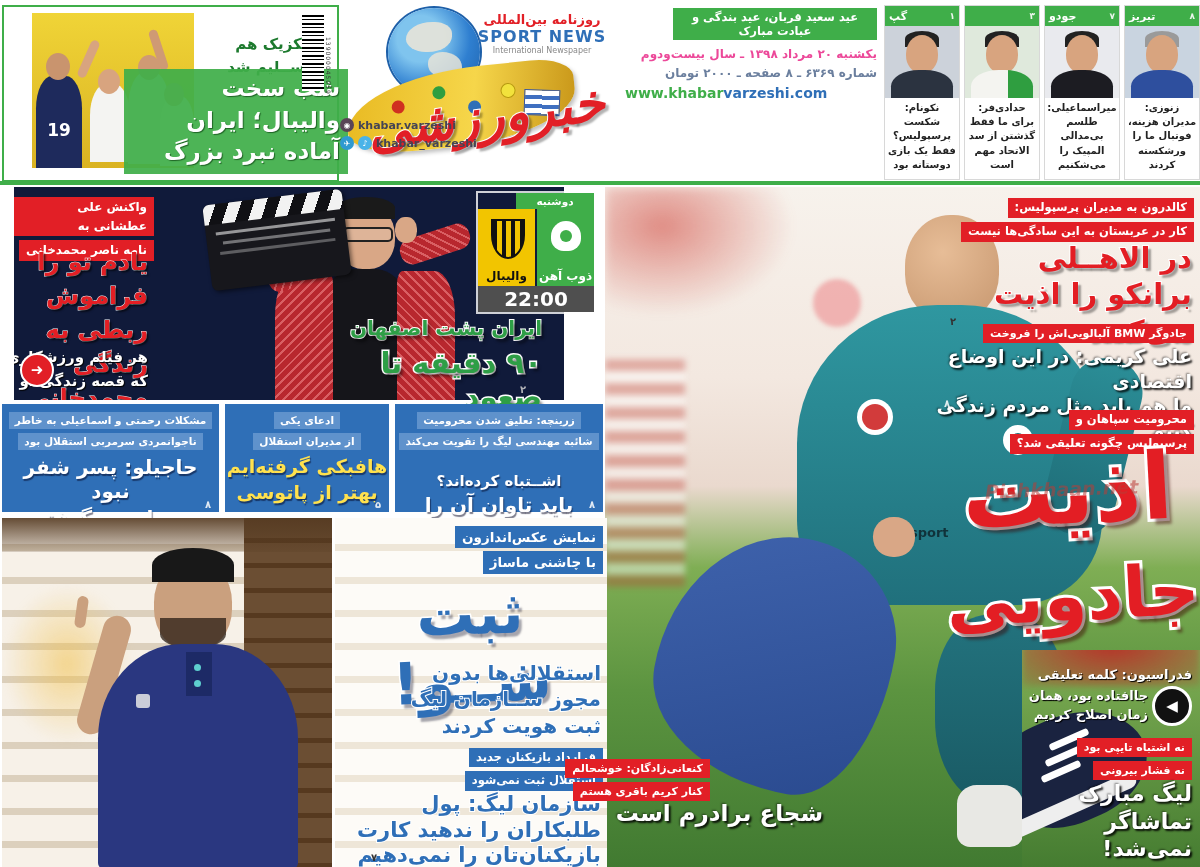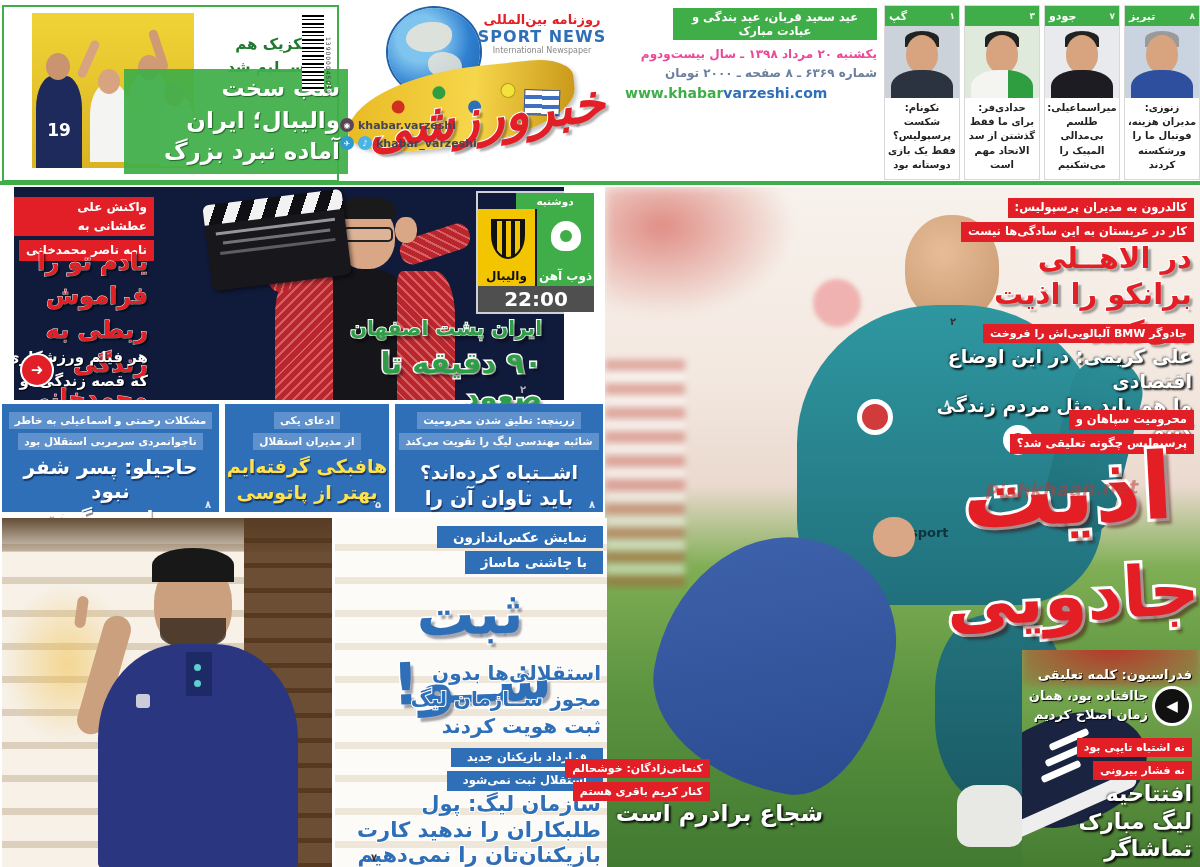--- a/index.html
+++ b/index.html
@@ -3,21 +3,21 @@
 <meta charset="utf-8">
 <style>
   html,body{margin:0;padding:0;background:#fff;}
   body{font-family:"DejaVu Sans",sans-serif;direction:rtl;}
   .page{position:relative;width:1200px;height:867px;background:#fff;overflow:hidden;}
   .abs{position:absolute;}
   .ctr{text-align:center;}
   .rt{text-align:right;}
   
   .tag-red{display:inline-block;background:#e21f26;color:#fff;font-weight:bold;padding:1px 7px;line-height:1.55;}
-  .tag-blue{display:inline-block;background:#2f6fb7;color:#fff;font-weight:bold;padding:1px 16px;line-height:1.5;}
+  .tag-blue{display:inline-block;background:#2f6fb7;color:#fff;font-weight:bold;padding:1px 7px;line-height:1.5;}
   .tag-light{display:inline-block;background:#5f92cc;color:#fff;font-weight:bold;padding:0 6px;line-height:1.6;}
   
   .stroke-w{-webkit-text-stroke:2px #fff;paint-order:stroke fill;}
   .stroke-w-big{-webkit-text-stroke:6px #fff;paint-order:stroke fill;}
   .stroke-w-mid{-webkit-text-stroke:3px #fff;paint-order:stroke fill;}
   .halo-dark{text-shadow:2px 2px 2px rgba(0,0,0,.85),-1px -1px 2px rgba(0,0,0,.45);}
   .shadow-soft{text-shadow:3px 4px 3px rgba(0,0,0,.45);}
   .red-h{color:#e31e24;font-weight:bold;}
   .blue-h{color:#2f6fb7;font-weight:bold;}
   .green-h{color:#2e9e46;font-weight:bold;}
@@ -263,21 +263,21 @@
   </div>
   <div class="abs ctr red-h" style="right:2px;top:438px;width:256px;transform:rotate(-3deg);">
     <div class="stroke-w-big" style="font-size:92px;line-height:108px;text-shadow:5px 6px 3px rgba(60,0,0,.45);">اذیت</div>
     <div class="stroke-w-big" style="font-size:70px;line-height:100px;text-shadow:5px 6px 3px rgba(60,0,0,.45);">جادویی</div>
   </div>
   <div class="abs" style="left:985px;top:478px;direction:ltr;font-size:19px;font-weight:bold;font-style:italic;color:rgba(185,60,55,.55);transform:rotate(-2deg);">Pishkhaan.net</div>
 
   <div class="abs" style="left:395px;top:404px;width:208px;height:108px;background:#2f6fb7;text-align:center;padding-top:5px;box-sizing:border-box;">
     <div><span class="tag-light" style="font-size:10.5px;">زرینچه: تعلیق شدن محرومیت</span></div>
     <div style="margin-top:1px;"><span class="tag-light" style="font-size:10.5px;">شائبه مهندسی لیگ را تقویت می‌کند</span></div>
-    <div class="white-h" style="font-size:19px;margin-top:11px;text-shadow:1px 2px 1px rgba(0,0,30,.5);">اشــتباه کرده‌اند؟</div>
+    <div class="white-h" style="font-size:15px;margin-top:22px;text-shadow:1px 2px 1px rgba(0,0,30,.5);">اشــتباه کرده‌اند؟</div>
     <div class="white-h" style="font-size:20px;margin-top:3px;text-shadow:1px 2px 1px rgba(0,0,30,.5);">باید تاوان آن را بدهند</div>
     <div class="abs pnum" style="right:8px;bottom:2px;">۸</div>
   </div>
   <div class="abs" style="left:225px;top:404px;width:164px;height:108px;background:#2f6fb7;text-align:center;padding-top:5px;box-sizing:border-box;">
     <div><span class="tag-light" style="font-size:10.5px;">ادعای یکی</span></div>
     <div style="margin-top:1px;"><span class="tag-light" style="font-size:10.5px;">از مدیران استقلال</span></div>
     <div style="color:#ffe14d;font-weight:bold;font-size:19px;margin-top:5px;text-shadow:1px 2px 1px rgba(0,0,30,.5);">هافبکی گرفته‌ایم</div>
     <div style="color:#ffe14d;font-weight:bold;font-size:19px;margin-top:4px;text-shadow:1px 2px 1px rgba(0,0,30,.5);">بهتر از پاتوسی</div>
     <div class="abs pnum" style="right:8px;bottom:2px;">۵</div>
   </div>
@@ -347,18 +347,17 @@
   </div>
   <div class="abs rt white-h" style="right:8px;top:667px;font-size:13px;text-shadow:1px 1px 1px #000;">فدراسیون: کلمه تعلیقی</div>
   <div class="abs circle-arrow" style="right:8px;top:686px;width:34px;height:34px;background:#111;border:3px solid #fff;font-size:15px;">◀</div>
   <div class="abs rt white-h" style="right:52px;top:688px;font-size:13px;text-shadow:1px 1px 1px #000;">جاافتاده بود، همان</div>
   <div class="abs rt white-h" style="right:52px;top:707px;font-size:13px;text-shadow:1px 1px 1px #000;">زمان اصلاح کردیم</div>
   <div class="abs rt" style="right:8px;top:736px;">
     <div><span class="tag-red" style="font-size:11px;">نه اشتباه تایپی بود</span></div>
     <div style="margin-top:2px;"><span class="tag-red" style="font-size:11px;">نه فشار بیرونی</span></div>
   </div>
   <div class="abs rt white-h halo-dark" style="right:8px;top:780px;width:160px;font-size:22px;line-height:1.25;">
-    <div>افتتاحیه</div>
     <div>لیگ مبارک</div>
     <div>تماشاگر نمی‌شد!</div>
   </div>
 
 </div>
 
 </body></html>

